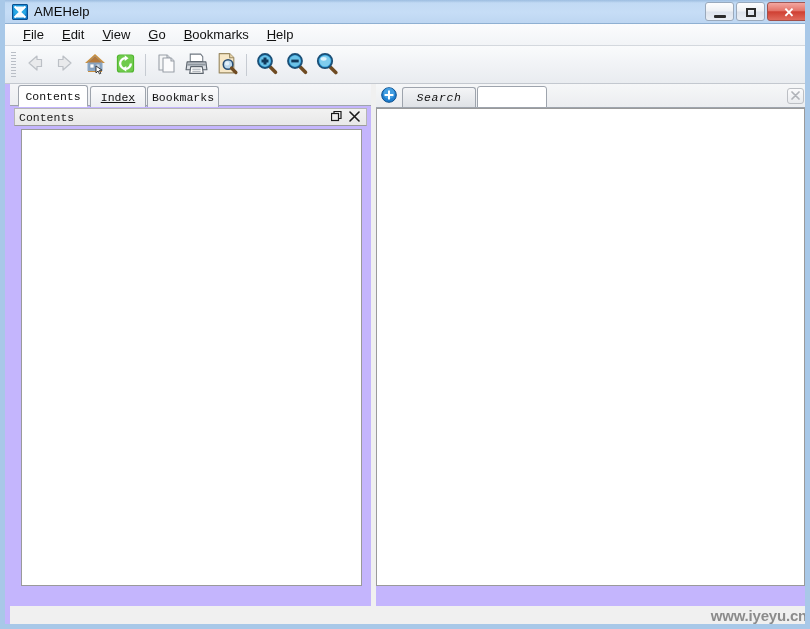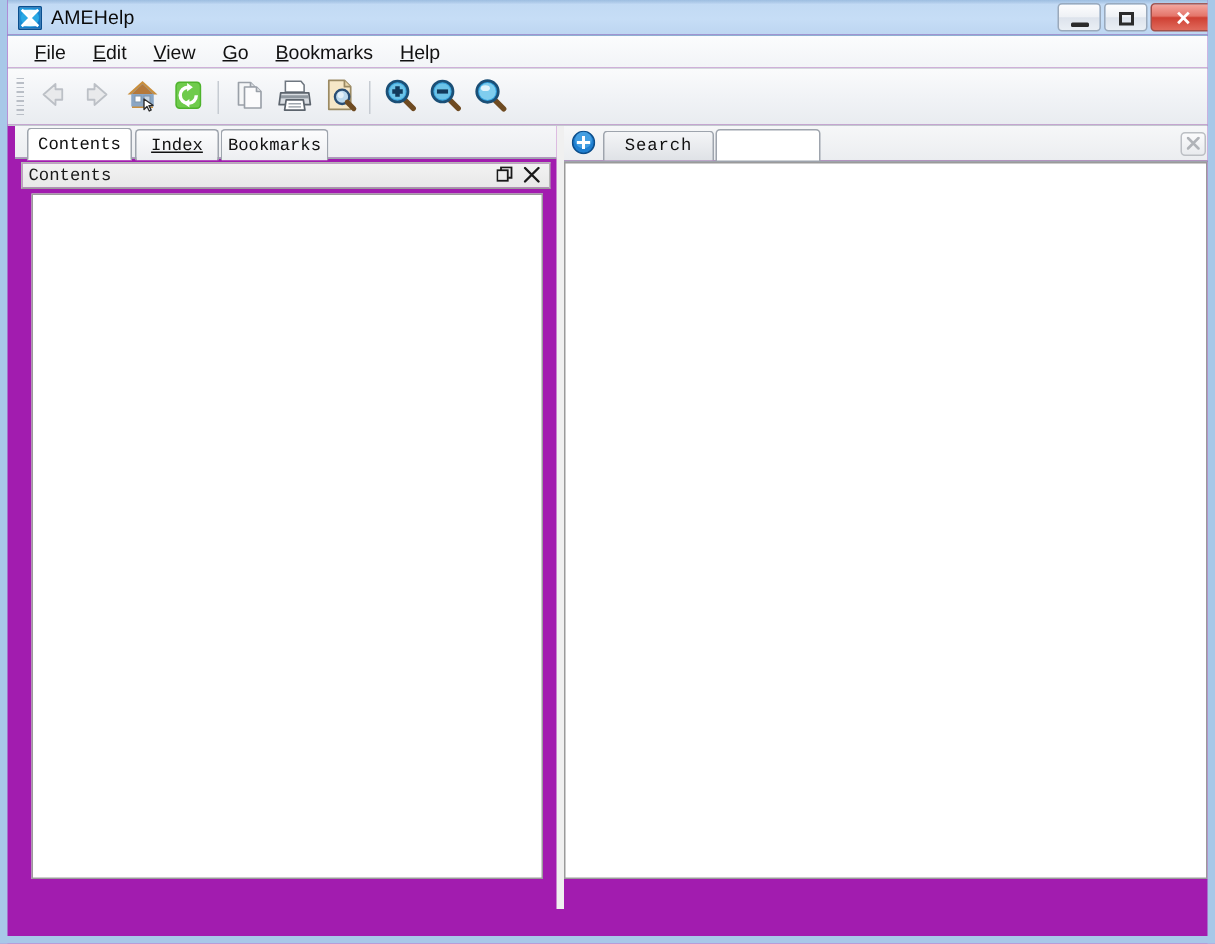--- a/index.html
+++ b/index.html
@@ -16,21 +16,21 @@
     -webkit-font-smoothing: antialiased;
   }
 
   
   .window {
     position: absolute;
     left: 0; top: 0;
     width: 810px;
     height: 629px;
     box-sizing: border-box;
-    background: #a21caf;
+    background: #c4b5fd;
     border-left: 5px solid #a8c8e8;
     border-right: 5px solid #a8c8e8;
     border-bottom: 5px solid #a8c8e8;
     border-top: 0;
     overflow: hidden;
   }
   .window-inner {
     position: absolute;
     left: 5px; top: 0;
     width: 800px;
@@ -284,20 +284,21 @@
     background: #f0f0f0;
     cursor: col-resize;
   }
 
   
   .rightpanel {
     position: absolute;
     left: 366px; top: 84px;
     width: 434px;
     height: 522px;
+    font-style: italic;
   }
   .rtabstrip {
     position: absolute;
     left: 0; top: 0;
     width: 434px;
     height: 24px;
     background: linear-gradient(to bottom, #f6f7f8 0%, #ebedf0 100%);
     border-bottom: 1px solid #9ea4ad;
     box-sizing: border-box;
   }
@@ -608,15 +609,19 @@
             </svg>
           </span>
         </div>
       </div>
 
       <div class="content-pane">
         <span></span>
       </div>
     </div>
 
+    <div class="statusbar">
+      <span></span>
+      <div class="watermark">www.iyeyu.cn</div>
+    </div>
 
   </div>
 </div>
 
 </body></html>

